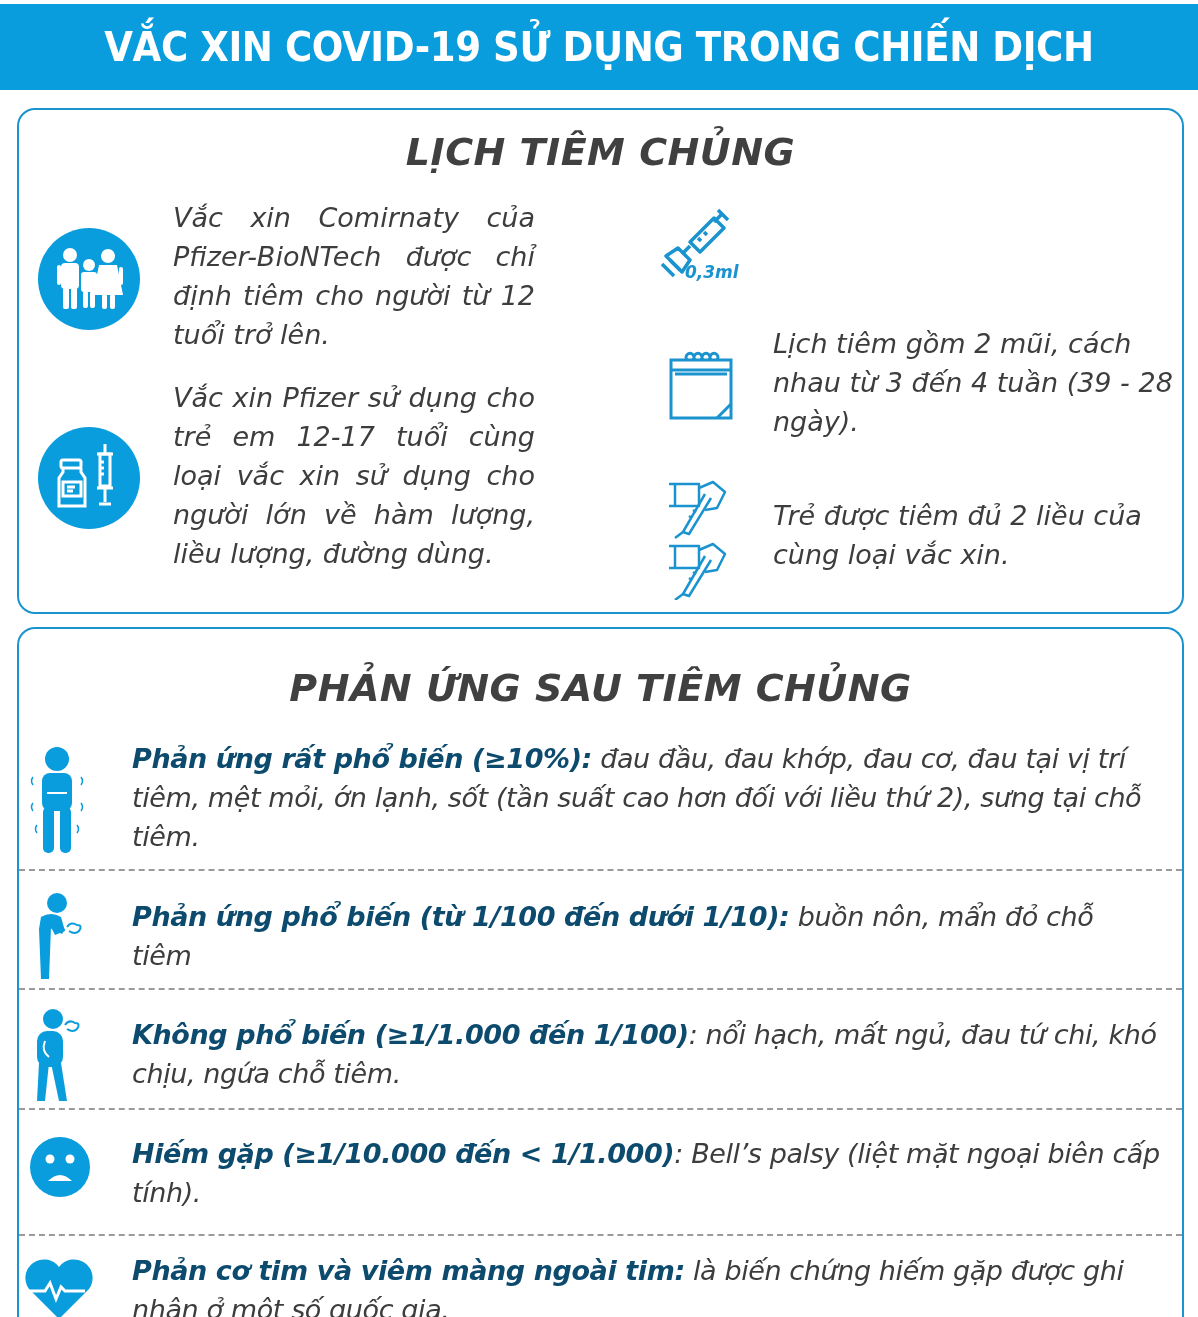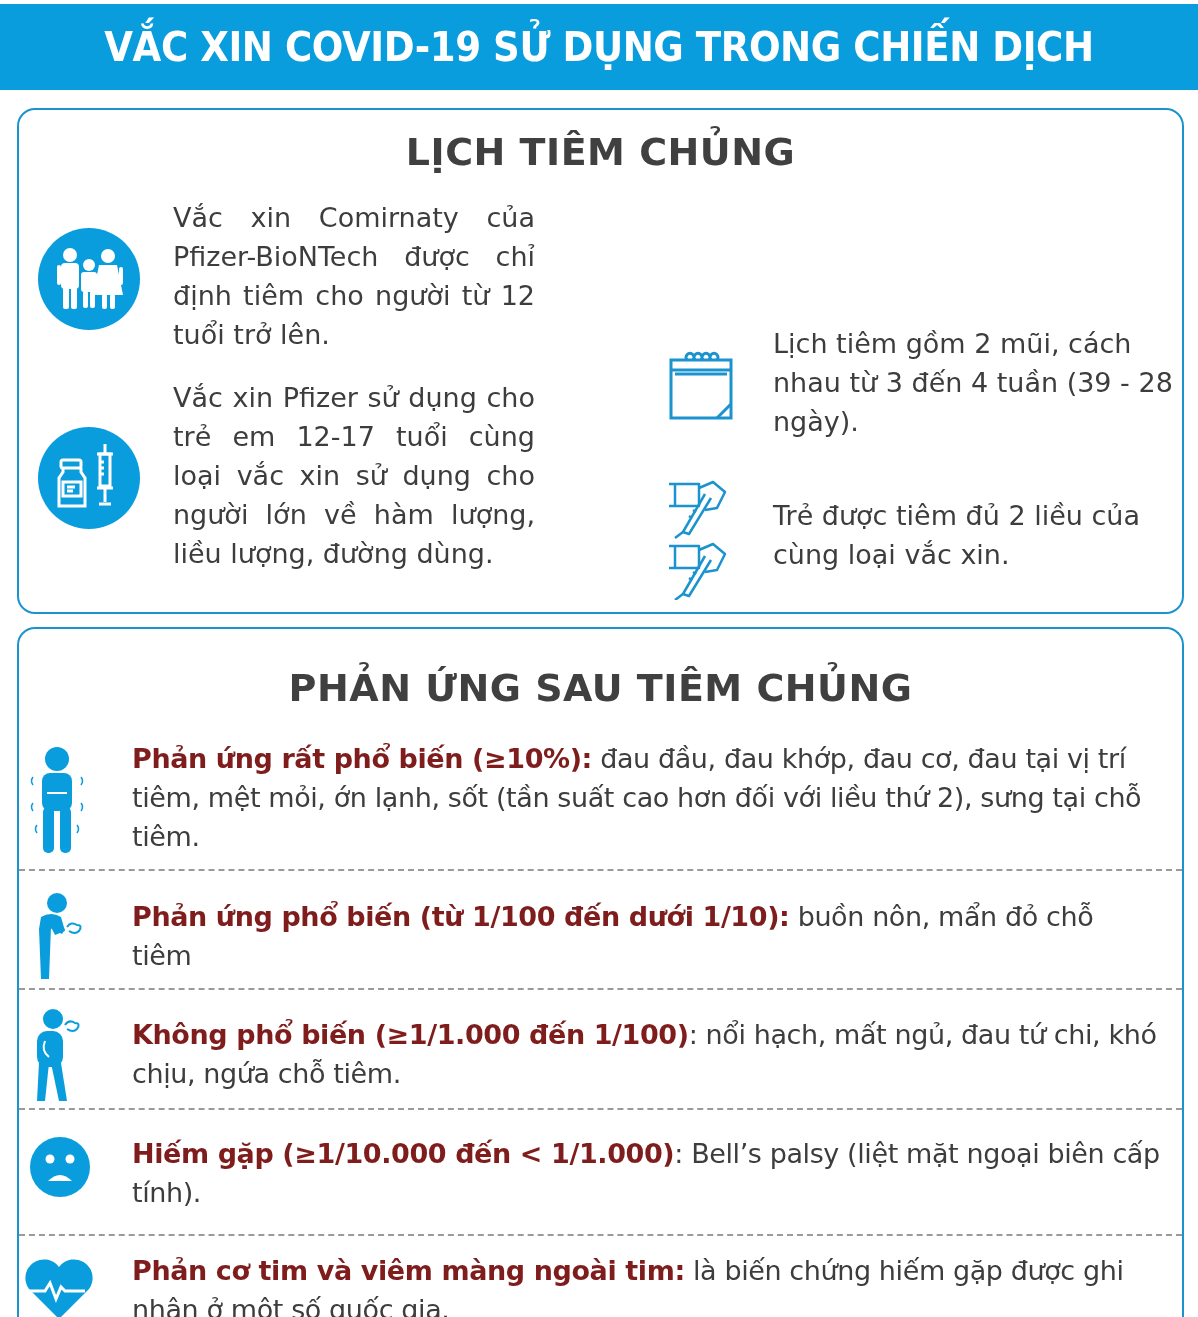--- a/index.html
+++ b/index.html
@@ -9,21 +9,21 @@
   .banner {
     position: absolute; left: 0; top: 4px; width: 1198px; height: 86px;
     background: #0a9ddd; display: flex; align-items: center; justify-content: center;
   }
   .banner-title {
     color: #ffffff; font-family: "DejaVu Sans", sans-serif; font-weight: bold;
     font-size: 40px; letter-spacing: -0.5px; transform: scaleX(0.93);
   }
 
   .card {
-    position: absolute; border: 2.5px solid #1a93cf; border-radius: 18px; background: #fff;
+    position: absolute; border: 2.5px solid #1a93cf; border-radius: 18px; background: #fff; font-style: italic;
   }
   .card-1 { left: 17px; top: 108px; width: 1167px; height: 506px; }
   .card-2 { left: 17px; top: 627px; width: 1167px; height: 720px; border-bottom: none; border-bottom-left-radius: 0; border-bottom-right-radius: 0; }
 
   .section-title {
     position: absolute; left: 0; right: 0; text-align: center;
     font-family: "DejaVu Sans", sans-serif; font-weight: bold; color: #404040;
     font-size: 38px; letter-spacing: 0.5px;
   }
   .card-1 .section-title { top: 20px; }
@@ -41,21 +41,21 @@
   }
   .line-icon { position: absolute; }
 
   .reaction-row { position: absolute; left: 0; width: 1163px; }
   .reaction-row .r-icon { position: absolute; left: 8px; }
   .reaction-row .r-text {
     position: absolute; left: 113px; width: 1028px;
     font-family: "DejaVu Sans", sans-serif; font-size: 27px; line-height: 39px; color: #3d3d3d;
     letter-spacing: -0.4px;
   }
-  .r-text b { font-weight: bold; color: #7f1d1d; }
+  .r-text b { font-weight: bold; color: #0c4a6e; }
   .dash {
     position: absolute; left: 0; width: 1163px; height: 0; border-top: 2px dashed #9a9a9a;
   }
 </style>
 </head>
 <body>
 
 <div class="banner">
   <div class="banner-title">VẮC XIN COVID-19 SỬ DỤNG TRONG CHIẾN DỊCH</div>
 </div>
@@ -100,20 +100,36 @@
         <line x1="51" y1="30" x2="55" y2="30"></line>
         <line x1="51" y1="36" x2="55" y2="36"></line>
         <line x1="48" y1="50" x2="64" y2="50"></line>
         <line x1="56" y1="50" x2="56" y2="64"></line>
         <line x1="50" y1="66" x2="62" y2="66"></line>
       </g>
     </svg>
   </div>
   <div class="item body-text justify" style="left:154px; top:268px; width:362px;">Vắc xin Pfizer sử dụng cho trẻ em 12-17 tuổi cùng loại vắc xin sử dụng cho người lớn về hàm lượng, liều lượng, đường dùng.</div>
 
+  <div class="line-icon" style="left:633px; top:96px; width:96px; height:80px;">
+    <svg width="96" height="80" viewBox="0 0 96 80">
+      <g fill="none" stroke="#1a93cf" stroke-width="3.5" stroke-linejoin="round">
+        <line x1="66" y1="4" x2="76" y2="14"></line>
+        <line x1="70" y1="8" x2="62" y2="16"></line>
+        <path d="M62 12 l10 10 l-24 24 l-10 -10 z"></path>
+        <line x1="52" y1="26" x2="55" y2="29"></line>
+        <line x1="46" y1="32" x2="49" y2="35"></line>
+        <line x1="38" y1="40" x2="30" y2="48"></line>
+        <path d="M14 50 l12 -8 l12 12 l-8 12 z"></path>
+        <line x1="18" y1="54" x2="28" y2="64"></line>
+        <line x1="10" y1="58" x2="22" y2="70"></line>
+      </g>
+      <text x="33" y="72" fill="#1a93cf" font-family="DejaVu Sans, sans-serif" font-weight="bold" font-size="17">0,3ml</text>
+    </svg>
+  </div>
 
   <div class="line-icon" style="left:648px; top:240px; width:68px; height:72px;">
     <svg width="68" height="72" viewBox="0 0 68 72">
       <g fill="none" stroke="#1a93cf" stroke-width="3">
         <rect x="4" y="10" width="60" height="58"></rect>
         <line x1="4" y1="20" x2="64" y2="20"></line>
         <line x1="8" y1="24" x2="60" y2="24"></line>
         <path d="M20 10 a4 4 0 1 1 6 0 M28 10 a4 4 0 1 1 6 0 M36 10 a4 4 0 1 1 6 0 M44 10 a4 4 0 1 1 6 0"></path>
         <path d="M50 68 l14 -14"></path>
       </g>

